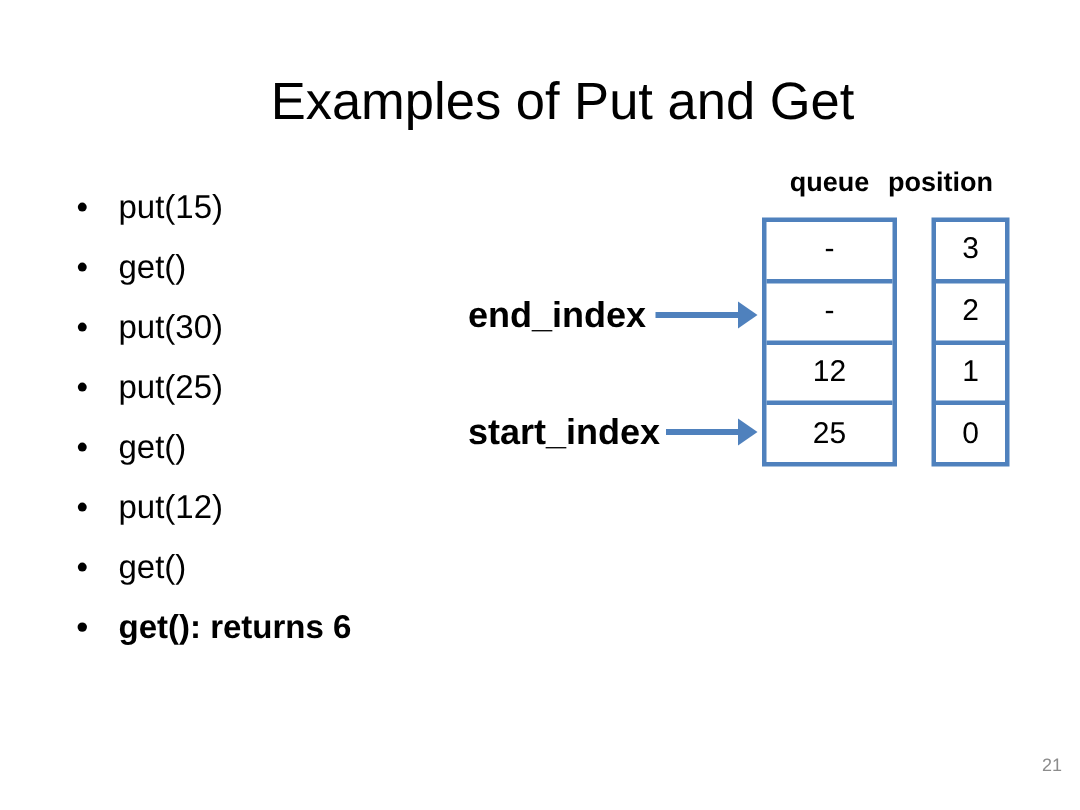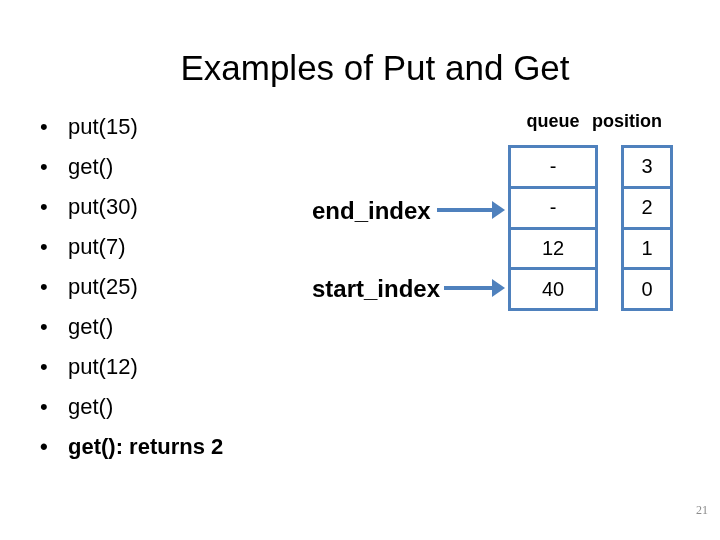--- a/index.html
+++ b/index.html
@@ -17,21 +17,21 @@
     text-align:center;
     font-size:35px;
     font-weight:normal;
     color:#000000;
     margin:15px;
     line-height:46px;
   }
   .bullets {
     position:absolute;
     left:40px; top:107px;
-    margin:0; padding:0;
+    margin:11px; padding:0;
     list-style:none;
   }
   .bullets li {
     position:relative;
     height:40px;
     line-height:40px;
     font-size:22px;
     color:#000000;
     padding-left:28px;
     white-space:nowrap;
@@ -104,50 +104,48 @@
     border-left:13px solid #4f81bd;
   }
   .end-arrow-head { left:492px; top:201px; }
   .start-arrow-head { left:492px; top:279px; }
 
   .page-number {
     position:absolute;
     right:12px; top:503px;
     font-size:12px;
     color:#8c8c8c;
-    font-family:Liberation Serif, serif;
   }
 </style>
 </head>
 <body>
 
 <div class="slide">
 
   <h1 class="title">Examples of Put and Get</h1>
 
   <ul class="bullets">
     <li><span>put(15)</span></li>
     <li><span>get()</span></li>
     <li><span>put(30)</span></li>
-    <li><span>put(7)</span></li>
     <li><span>put(25)</span></li>
     <li><span>get()</span></li>
     <li><span>put(12)</span></li>
     <li><span>get()</span></li>
-    <li class="bold"><span>get(): returns 2</span></li>
+    <li class="bold"><span>get(): returns 6</span></li>
   </ul>
 
   <div class="col-header queue-header">queue</div>
   <div class="col-header position-header">position</div>
 
   <div class="col queue-col">
     <div class="cell">-</div>
     <div class="cell">-</div>
     <div class="cell">12</div>
-    <div class="cell">40</div>
+    <div class="cell">25</div>
   </div>
 
   <div class="col position-col">
     <div class="cell">3</div>
     <div class="cell">2</div>
     <div class="cell">1</div>
     <div class="cell">0</div>
   </div>
 
   <div class="ptr-label end-index-label">end_index</div>

